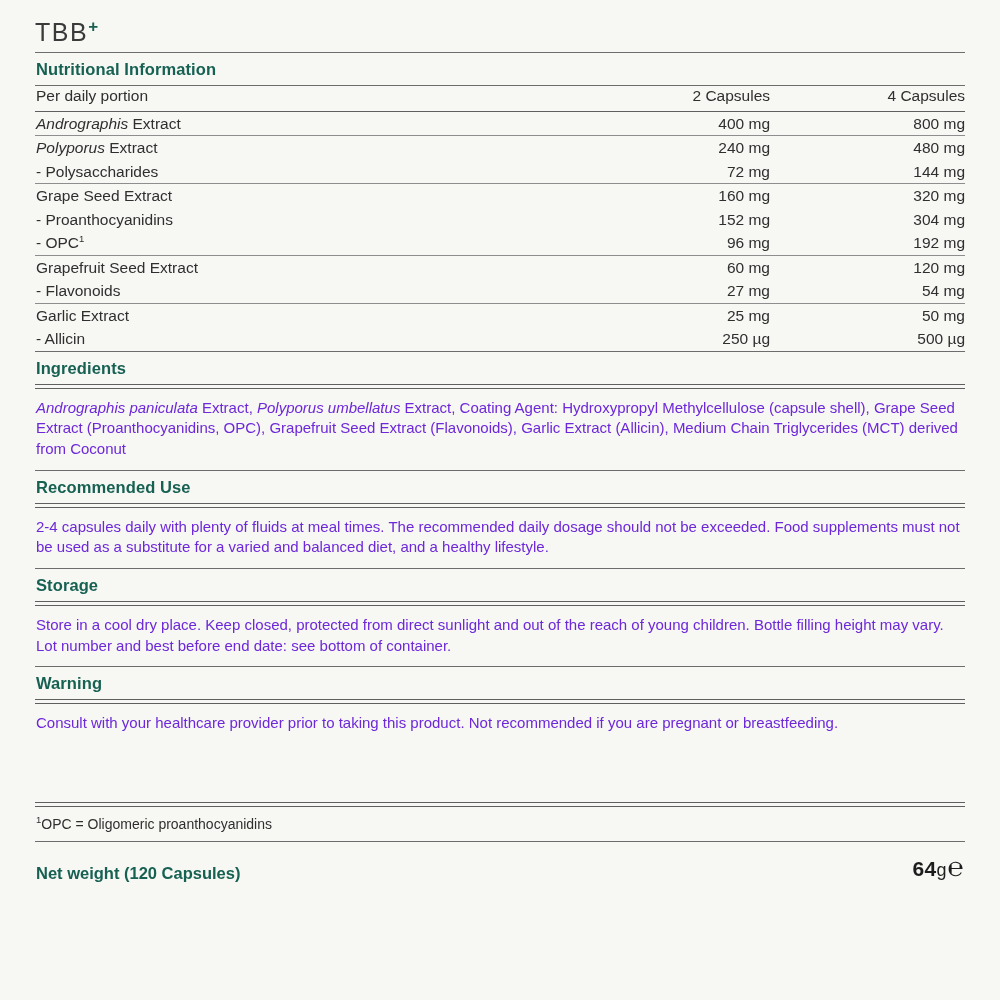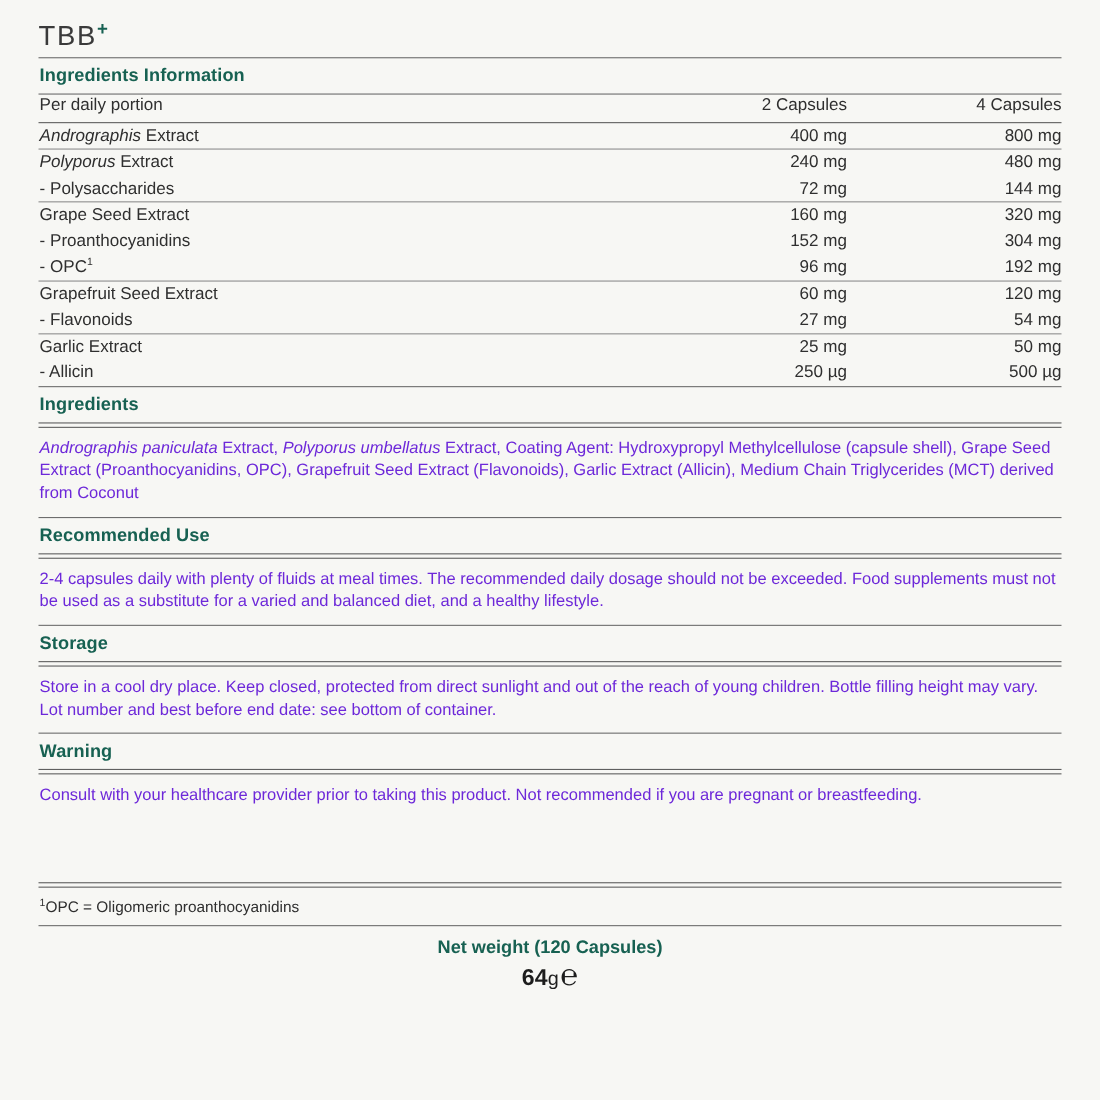--- a/index.html
+++ b/index.html
@@ -130,24 +130,23 @@
   }
   .footnote sup {
     font-size: 9.5px;
     vertical-align: super;
     line-height: 0;
   }
 
   
   .footer-row {
     display: flex;
-    align-items: center;
+    align-items: flex-end;
     justify-content: space-between;
     padding: 10px 1px 0 1px;
-    flex-direction: column;
   }
   .netweight {
     color: #176152;
     font-size: 16.5px;
     font-weight: 700;
   }
   .weight {
     font-size: 21px;
     color: #1d1d1d;
     font-weight: 700;
@@ -169,21 +168,21 @@
 <body>
 
 <div class="page">
 
   <div class="brand-row">
     <span class="brand"><span>TBB</span><span class="plus">+</span></span>
   </div>
 
   <div class="rule"></div>
 
-  <div class="sec-head">Ingredients Information</div>
+  <div class="sec-head">Nutritional Information</div>
   <div class="rule"></div>
 
   <table class="nutri">
     <tbody>
         <tr class="hdr">
       <td class="name">Per daily portion</td>
       <td class="val v1">2 Capsules</td>
       <td class="val v2">4 Capsules</td>
     </tr>
     <tr class="sep sep-strong">

